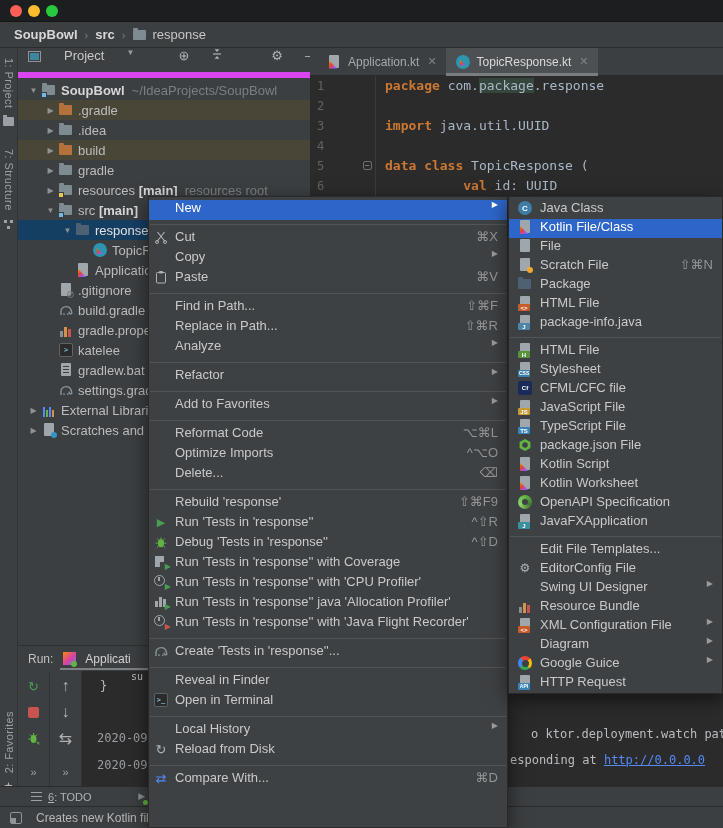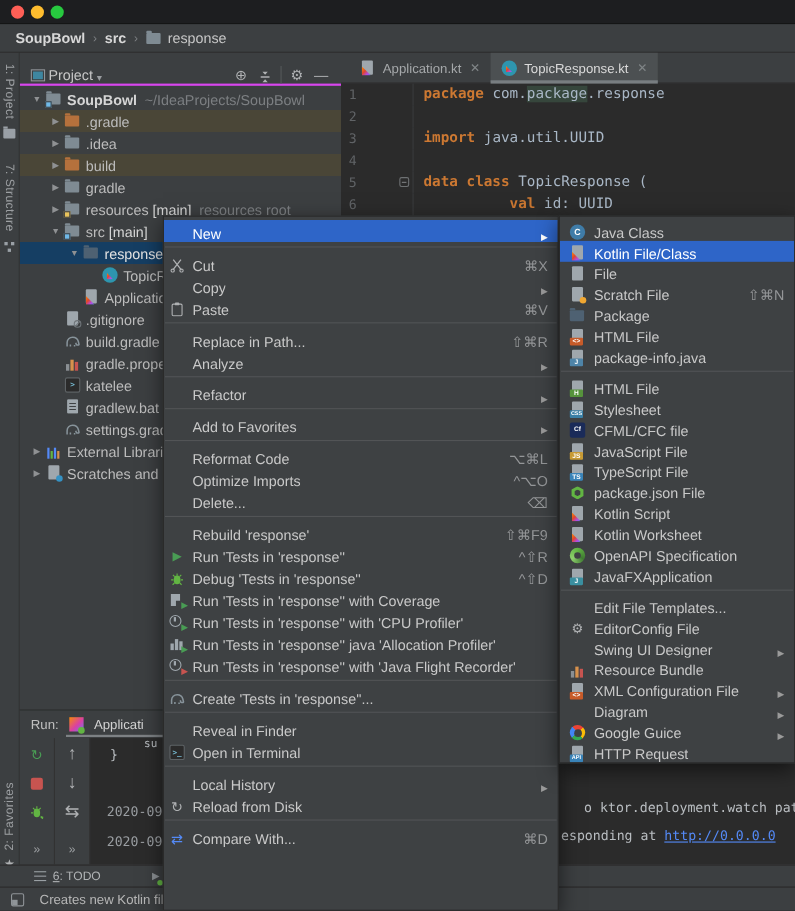--- a/index.html
+++ b/index.html
@@ -15,33 +15,33 @@
 .bc-bold{font-weight:bold;color:#d8d8d8}
 
 .stripe{position:absolute;left:0;top:48px;bottom:22px;width:18px;background:#3c3f41;border-right:1px solid #313334}
 .grp-top{display:flex;flex-direction:column;align-items:center;margin-top:10px;gap:20px}
 .tooltab{display:flex;flex-direction:column;align-items:center;gap:5px}
 .vlabel{writing-mode:vertical-rl;font-size:11px;color:#9da0a3;letter-spacing:.4px;white-space:nowrap}
 .flip{transform:rotate(180deg)}
 .grp-bottom{position:absolute;bottom:12px;left:0;width:100%;display:flex;flex-direction:column;align-items:center;gap:6px}
 
 .ppanel{position:absolute;left:18px;top:48px;width:292px;height:597px;background:#3c3f41;overflow:hidden}
-.phead{height:30px;border-bottom:2px solid #d946ef;display:flex;align-items:flex-end;padding:0 8px;font-size:13px;color:#c7c7c7;gap:2px}
+.phead{height:30px;border-bottom:6px solid #d946ef;display:flex;align-items:flex-start;padding:0 8px;font-size:13px;color:#c7c7c7;gap:22px}
 .phead .spacer{flex:1}
 .hico{width:20px;display:flex;justify-content:center;align-items:center;color:#afb1b3;font-size:13px}
 .hsep{width:1px;height:16px;background:#55585a;margin:0 2px}
 .tree{padding-top:2px;font-size:13px;white-space:nowrap}
 .trow{height:20px;display:flex;align-items:center}
 .trow.sel{background:#153e63}
 .trow.exc{background:#4a4637}
 .tarrow{width:15px;flex:none;font-size:8px;color:#8f9193;text-align:center}
 .tlabel{color:#bcbcbc;margin-left:4px}
 .trow.sel .tlabel{color:#e2e2e2}
 .tbold{font-weight:bold;color:#d6d6d6}
-.brk{font-weight:normal;color:#d6d6d6}
+.brk{font-weight:bold;color:#d6d6d6}
 .sfx{color:#7c7f82;margin-left:7px}
 
 .editor{position:absolute;left:310px;top:48px;width:413px;height:597px;background:#2b2b2b}
 .tabs{height:28px;background:#3c3f41;border-bottom:1px solid #2a2a2a;display:flex;padding-left:7px;font-size:12px}
 .tab{display:flex;align-items:center;gap:6px;padding:0 9px;color:#a5a8aa;position:relative}
 .tab.active{background:#4c5052;color:#dadada}
 .tab.active::after{content:"";position:absolute;left:0;right:0;bottom:-1px;height:3px;background:#787d80}
 .tclose{color:#7f8486;font-size:11px;margin-left:2px}
 .code{font-family:"DejaVu Sans Mono",monospace;font-size:13px}
 .cline{display:flex;height:20px;line-height:20px}
@@ -63,21 +63,21 @@
 .cfrag{position:absolute;white-space:nowrap}
 .clink{color:#548af7;text-decoration:underline}
 
 .btabs{position:absolute;left:0;right:0;top:786px;height:20px;background:#3c3f41;border-top:1px solid #2b2b2b;display:flex;align-items:center;font-size:11px;color:#b0b3b5}
 .btab{display:flex;align-items:center;gap:5px;padding:0 8px;height:100%}
 .statusbar{position:absolute;left:0;right:0;top:806px;height:22px;background:#3c3f41;border-top:1px solid #2b2b2b;display:flex;align-items:center;font-size:12px;color:#b6b6b6;padding-left:8px;gap:12px}
 
 .menu{position:absolute;background:#3e4143;border:1px solid #292929;box-shadow:0 6px 18px rgba(0,0,0,.55);padding-top:3px;z-index:10;font-size:13px}
 .ctx{left:148px;top:196px;width:360px;height:632px;overflow:hidden}
 .sub{left:508px;top:196px;width:215px;z-index:11;overflow:hidden}
-.mi{height:20px;display:flex;align-items:flex-end;position:relative;padding-left:26px;padding-right:9px;color:#c9c9c9;white-space:nowrap}
+.mi{height:20px;display:flex;align-items:flex-start;position:relative;padding-left:26px;padding-right:9px;color:#c9c9c9;white-space:nowrap}
 .sub .mi{height:19px;padding-left:31px}
 .mi .ic{position:absolute;left:4px}
 .sub .mi .ic{left:8px}
 .ml{overflow:hidden}
 .sc{margin-left:auto;color:#949698;padding-left:18px;flex:none}
 .arr{margin-left:auto;font-size:8px;color:#9a9a9a;flex:none}
 .mi.sel{background:#2e65c8;color:#fff}
 .mi.sel .arr{color:#fff}
 .msep{height:1px;background:#525456;margin:4px 1px}
 
@@ -487,20 +487,24 @@
         <svg width="12" height="14" viewBox="0 0 12 14">
           <rect x="1.5" y="2.5" width="9" height="10.5" rx="1" fill="none" stroke="#afb1b3"></rect>
           <rect x="4" y="1" width="4" height="2.6" rx="0.8" fill="#afb1b3"></rect>
         </svg>
       </span>
       <span class="ml">Paste</span>
       <span class="sc">⌘V</span>
     </div>
     <div class="msep"></div>
     <div class="mi">
+      <span class="ml">Find in Path...</span>
+      <span class="sc">⇧⌘F</span>
+    </div>
+    <div class="mi">
       <span class="ml">Replace in Path...</span>
       <span class="sc">⇧⌘R</span>
     </div>
     <div class="mi">
       <span class="ml">Analyze</span>
       <span class="arr">▶</span>
     </div>
     <div class="msep"></div>
     <div class="mi">
       <span class="ml">Refactor</span>

